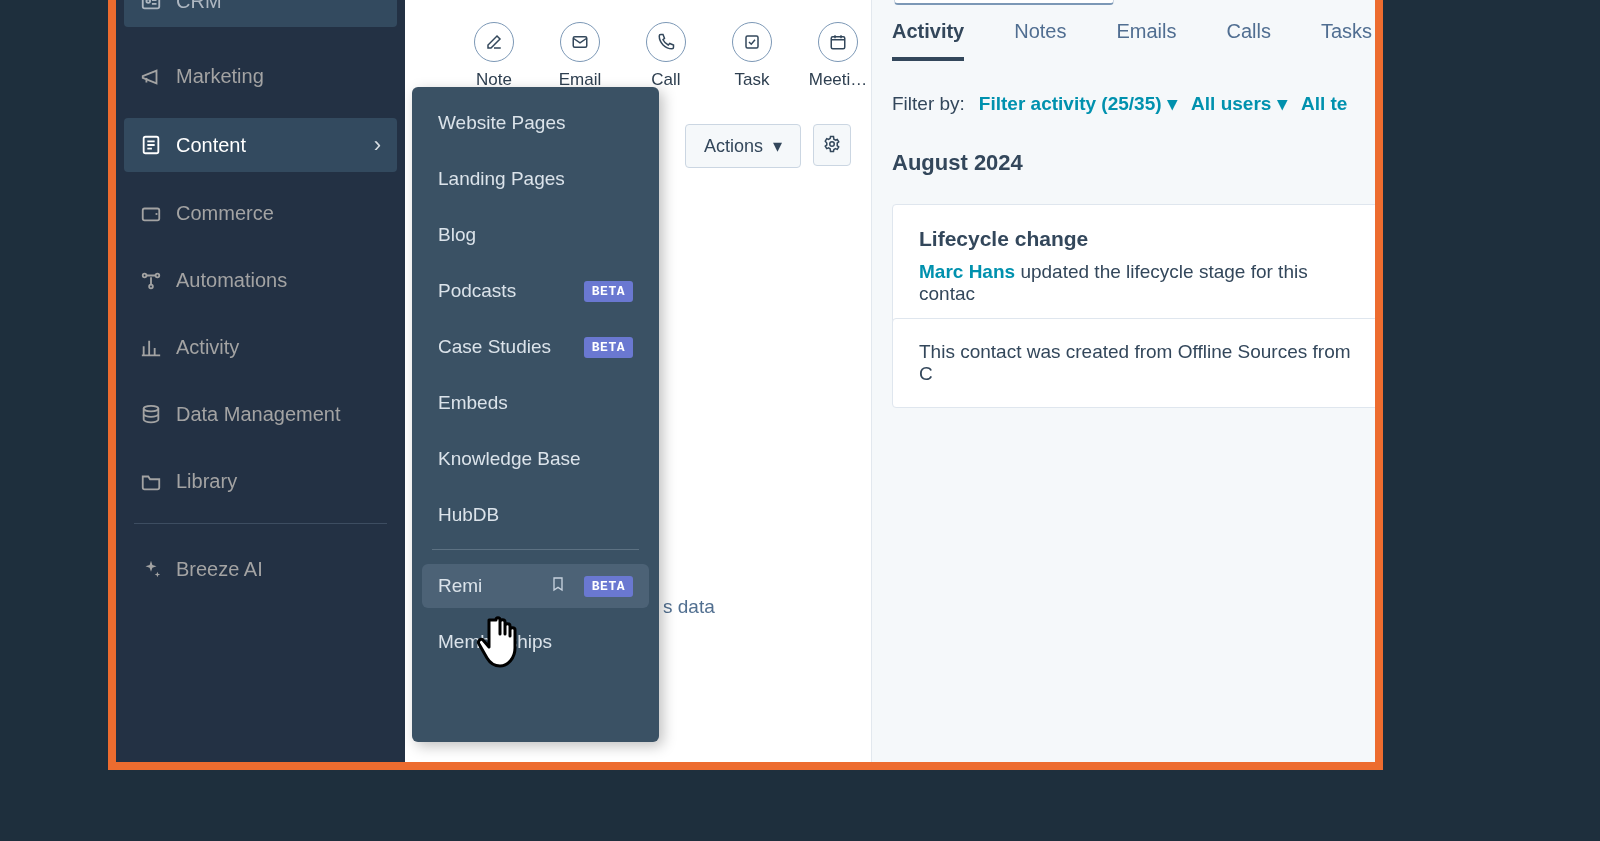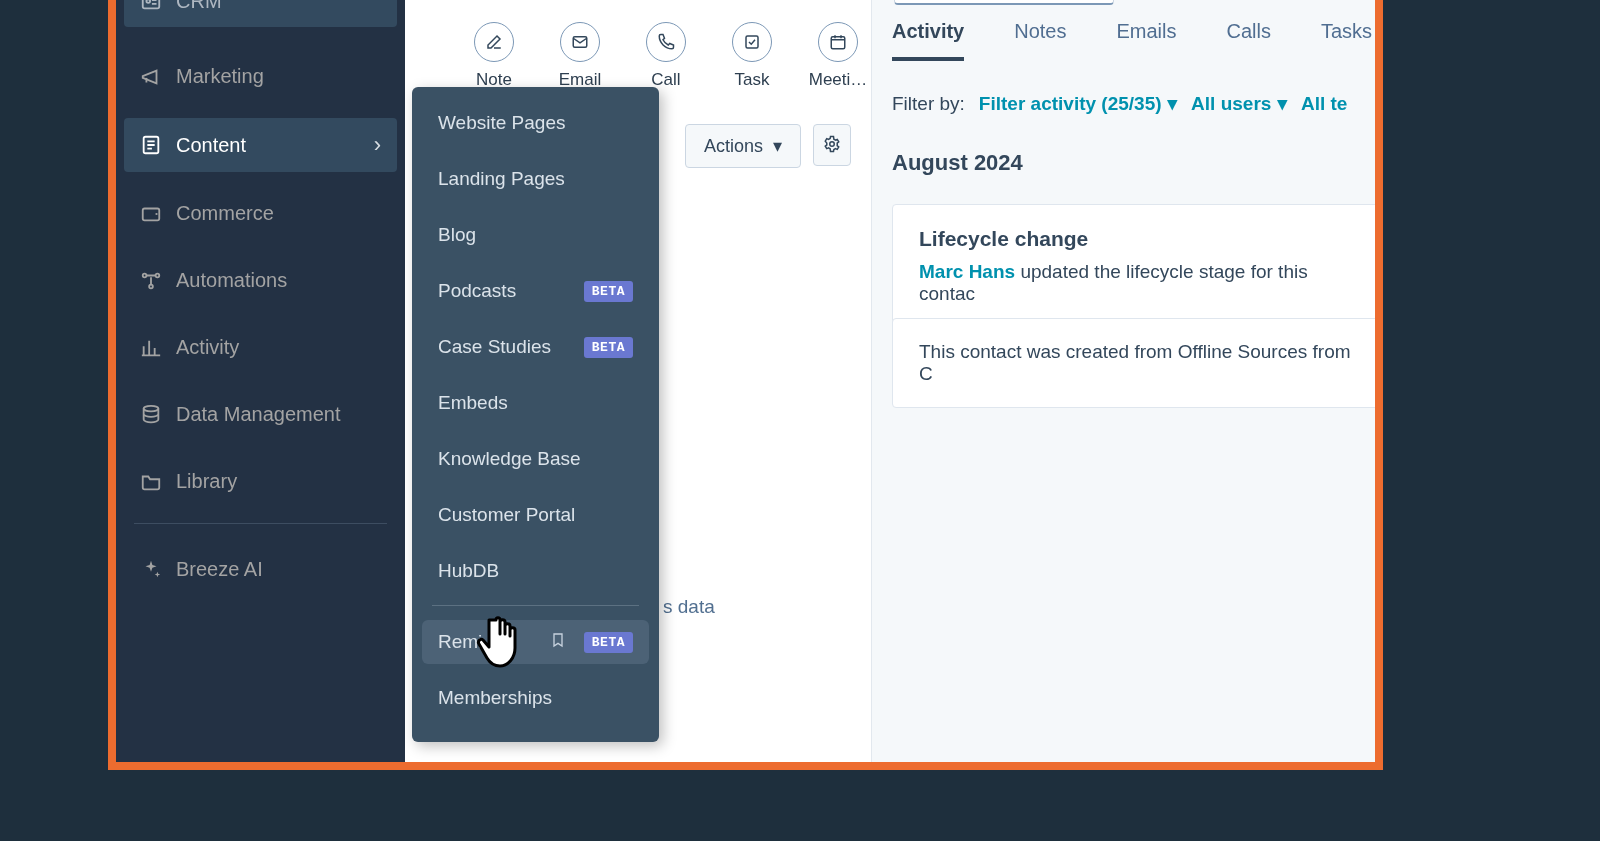--- a/index.html
+++ b/index.html
@@ -467,23 +467,20 @@
       <span>Case Studies</span>
       <span class="submenu-badge">BETA</span>
     </div>
     <div class="submenu-item">
       <span>Embeds</span>
     </div>
     <div class="submenu-item">
       <span>Knowledge Base</span>
     </div>
     <div class="submenu-item">
-      <span>Customer Portal</span>
-    </div>
-    <div class="submenu-item">
       <span>HubDB</span>
     </div>
 
     <div class="submenu-divider"></div>
 
     <div class="submenu-item hovered">
       <span>Remi</span>
       <span style="margin-left:auto;color:#c7d2de;">
         <svg width="16" height="16" viewBox="0 0 24 24" fill="none" stroke="currentColor" stroke-width="2">
             <path d="M6 3h12v18l-6-4-6 4V3z"></path>

